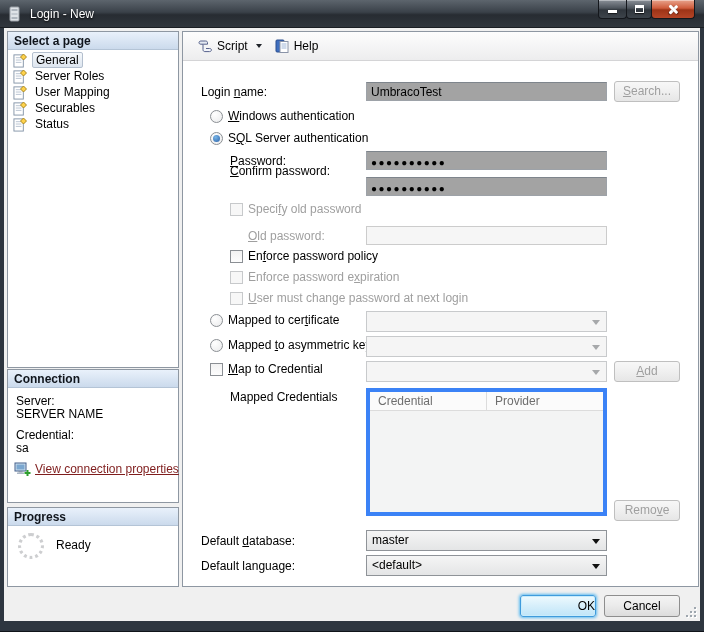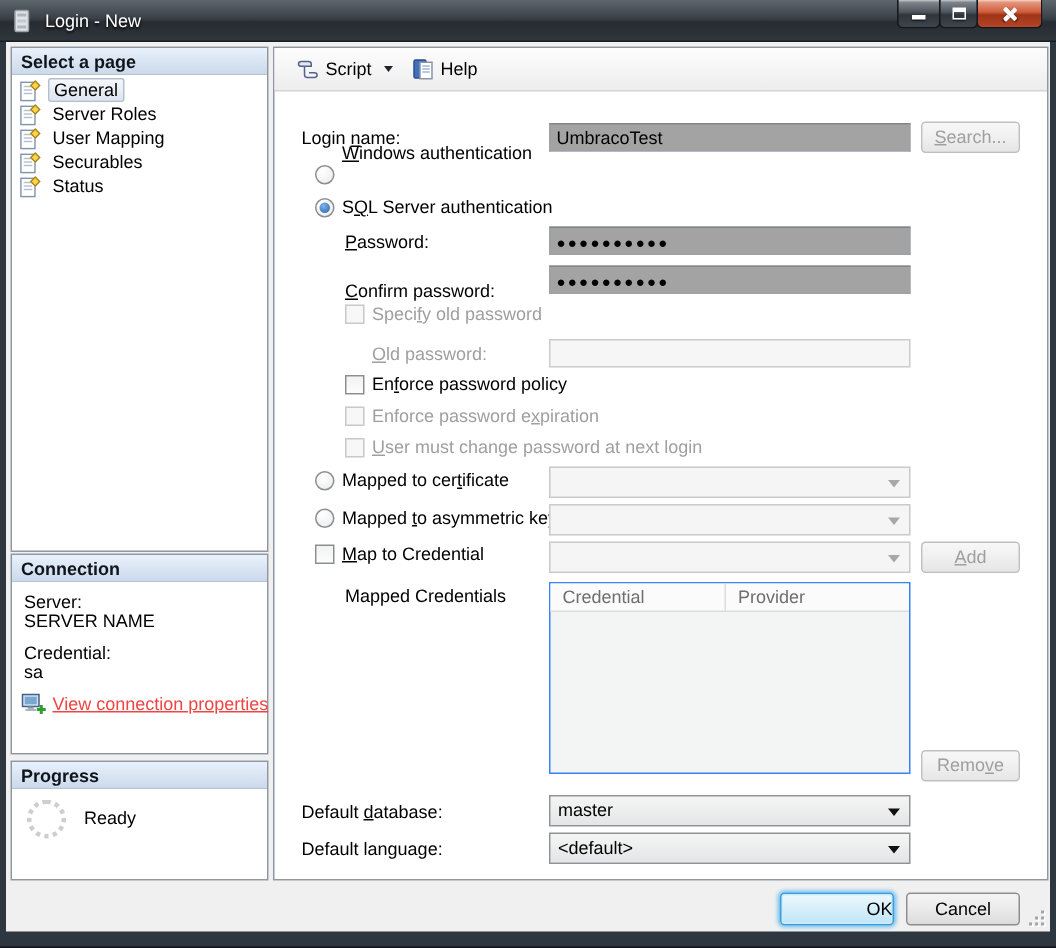--- a/index.html
+++ b/index.html
@@ -42,21 +42,21 @@
   
   .side-item { display:flex; align-items:center; height:16px; padding-left:5px; gap:4px; white-space:nowrap; }
   .side-item svg { flex:0 0 auto; }
   .side-label { padding:0 3px; line-height:14px; }
   .side-item.selected .side-label { background:linear-gradient(#f5f8fb,#dde5ef);
     border:1px solid #b3bfce; border-radius:2px; }
 
   
   .conn-line { position:absolute; left:8px; white-space:nowrap; }
   #conn-link-row { position:absolute; left:6px; display:flex; align-items:center; gap:4px; }
-  #conn-link { color:#ef4444; text-decoration:underline; white-space:nowrap; }
+  #conn-link { color:#7f1d1d; text-decoration:underline; white-space:nowrap; }
 
   
   #spinner { position:absolute; left:10px; width:26px; height:26px; border:3px dotted #cdced0;
     border-radius:50%; }
 
   
   #toolbar { position:absolute; left:0; top:0; width:100%; height:29px;
     background:linear-gradient(#fdfdfd, #ededee); border-bottom:1px solid #d4d4d6;
     display:flex; align-items:center; padding-left:10px; gap:2px; }
   .tool-btn { display:flex; align-items:center; gap:4px; padding:2px 4px; border-radius:2px; }
@@ -88,21 +88,21 @@
   .btn { position:absolute; width:66px; height:21px; text-align:center; line-height:19px;
     border:1px solid #8e8e8e; border-radius:3px;
     background:linear-gradient(#f4f4f4,#ebebeb 48%,#dcdcdc); }
   .btn.dis-btn { color:#9f9f9f; border-color:#bfbfbf;
     background:linear-gradient(#f7f7f7,#f0f0f0 48%,#e6e6e6); }
   .btn.big { width:76px; height:22px; line-height:20px; }
   .btn.default-btn { border-color:#3f9bdc; box-shadow:0 0 3px 1px #5fbbf0, inset 0 0 0 1px #c9ecfb;
     background:linear-gradient(#effafe,#d7effb 48%,#bfe5f8); }
 
   
-  #cred-table { position:absolute; border:1px solid #3b82f6; background:#f3f4f4; }
+  #cred-table { position:absolute; border:4px solid #3b82f6; background:#f3f4f4; }
   #cred-head { display:flex; height:19px; background:#fbfbfb; border-bottom:1px solid #dcdcdc;
     color:#6e6e6e; }
   #cred-head .col { padding:2px 0 0 8px; }
   #cred-head .col:first-child { width:117px; border-right:1px solid #dcdcdc; }
 
   #grip { position:absolute; width:12px; height:12px; }
   #grip i { position:absolute; width:2px; height:2px; background:#9ea6ae; box-shadow:1px 1px 0 #fff; }
 
   u { text-decoration:underline; }
 </style>
@@ -236,27 +236,27 @@
           </svg>
           <span>Help</span>
         </div>
       </div>
 
       <span class="lbl" style="left:18px; top:53px;">Login <u>n</u>ame:</span>
       <input class="tbox" style="left: 183px; top: 50px;" value="UmbracoTest">
       <div class="btn dis-btn" style="left:431px; top:49px;"><u>S</u>earch...</div>
 
       <span class="radio" style="left:27px; top:78px;"></span>
-      <span class="lbl" style="left:45px; top:63px;"><u>W</u>indows authentication</span>
+      <span class="lbl" style="left:45px; top:77px;"><u>W</u>indows authentication</span>
       <span class="radio checked" style="left:27px; top:100px;"></span>
       <span class="lbl" style="left:45px; top:99px;">S<u>Q</u>L Server authentication</span>
 
       <span class="lbl" style="left:47px; top:122px;"><u>P</u>assword:</span>
       <input class="tbox pwd" style="left: 183px; top: 119px;" value="●●●●●●●●●●">
-      <span class="lbl" style="left:47px; top:155px;text-align:right;"><u>C</u>onfirm password:</span>
+      <span class="lbl" style="left:47px; top:132px;text-align:right;"><u>C</u>onfirm password:</span>
       <input class="tbox pwd" style="left: 183px; top: 145px;" value="●●●●●●●●●●">
 
       <span class="chk dis-box" style="left:47px; top:171px;"></span>
       <span class="lbl dis" style="left:65px; top:170px;">Speci<u>f</u>y old password</span>
 
       <span class="lbl dis" style="left:65px; top:197px;"><u>O</u>ld password:</span>
       <input class="tbox" style="left: 183px; top: 194px;" disabled="">
 
       <span class="chk" style="left:47px; top:218px;"></span>
       <span class="lbl" style="left:65px; top:217px;">En<u>f</u>orce password policy</span>

